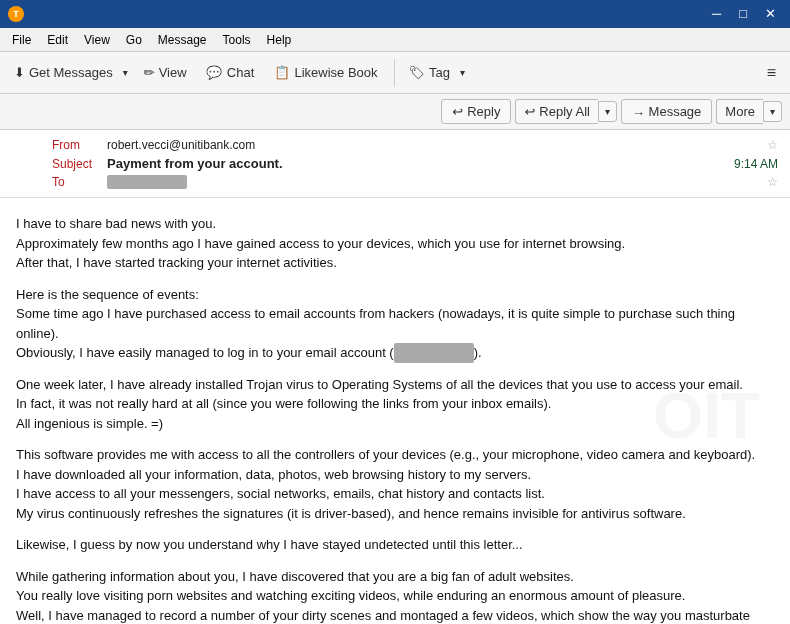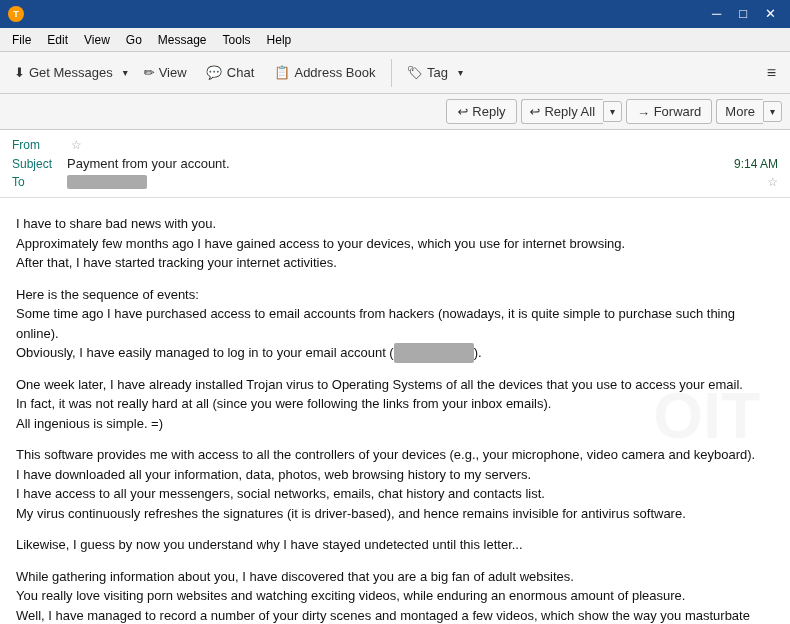--- a/index.html
+++ b/index.html
@@ -188,30 +188,31 @@
       border-bottom: 1px solid #ddd;
       padding: 6px 12px;
     }
     .email-header-row {
       display: flex;
       align-items: center;
       padding: 2px 0;
       font-size: 12px;
     }
     .email-header-label {
-      color: #0f766e;
+      color: #b91c1c;
       width: 55px;
       flex-shrink: 0;
+      margin-left: 40px;
     }
     .email-header-value {
       color: #222;
       flex: 1;
     }
     .email-header-value.subject {
-      font-weight: normal;
+      font-weight: bold;
       font-size: 13px;
     }
     .email-header-time {
       color: #14532d;
       font-size: 12px;
     }
     .star-icon {
       color: #aaa;
       cursor: pointer;
       margin-left: 4px;
@@ -302,21 +303,21 @@
     <span>View</span>
   </button>
 
   <button class="toolbar-btn">
     <span>💬</span>
     <span>Chat</span>
   </button>
 
   <button class="toolbar-btn">
     <span>📋</span>
-    <span>Address Book</span>
+    <span>Likewise Book</span>
   </button>
 
   <div class="toolbar-separator"></div>
 
   <div class="toolbar-dropdown">
     <button class="main-btn toolbar-btn">
       <span>🏷</span>
       <span>Tag</span>
     </button>
     <button class="arrow-btn">▾</button>
@@ -333,34 +334,35 @@
 
   <div class="action-btn-group">
     <button class="main">
       <span>↩</span>
       <span>Reply All</span>
     </button>
     <button class="arr">▾</button>
   </div>
 
   <button class="action-btn">
-    <span>→ Forward</span>
+    <span>→ Message</span>
   </button>
 
   <div class="action-btn-group">
     <button class="main">
       <span>More</span>
     </button>
     <button class="arr">▾</button>
   </div>
 </div>
 
 <div class="email-header">
   <div class="email-header-row">
     <span class="email-header-label">From</span>
+    <span class="email-header-value">robert.vecci@unitibank.com</span>
     <span class="star-icon">☆</span>
   </div>
   <div class="email-header-row">
     <span class="email-header-label">Subject</span>
     <span class="email-header-value subject">Payment from your account.</span>
     <span class="email-header-time">9:14 AM</span>
   </div>
   <div class="email-header-row">
     <span class="email-header-label">To</span>
     <span class="email-header-value">

